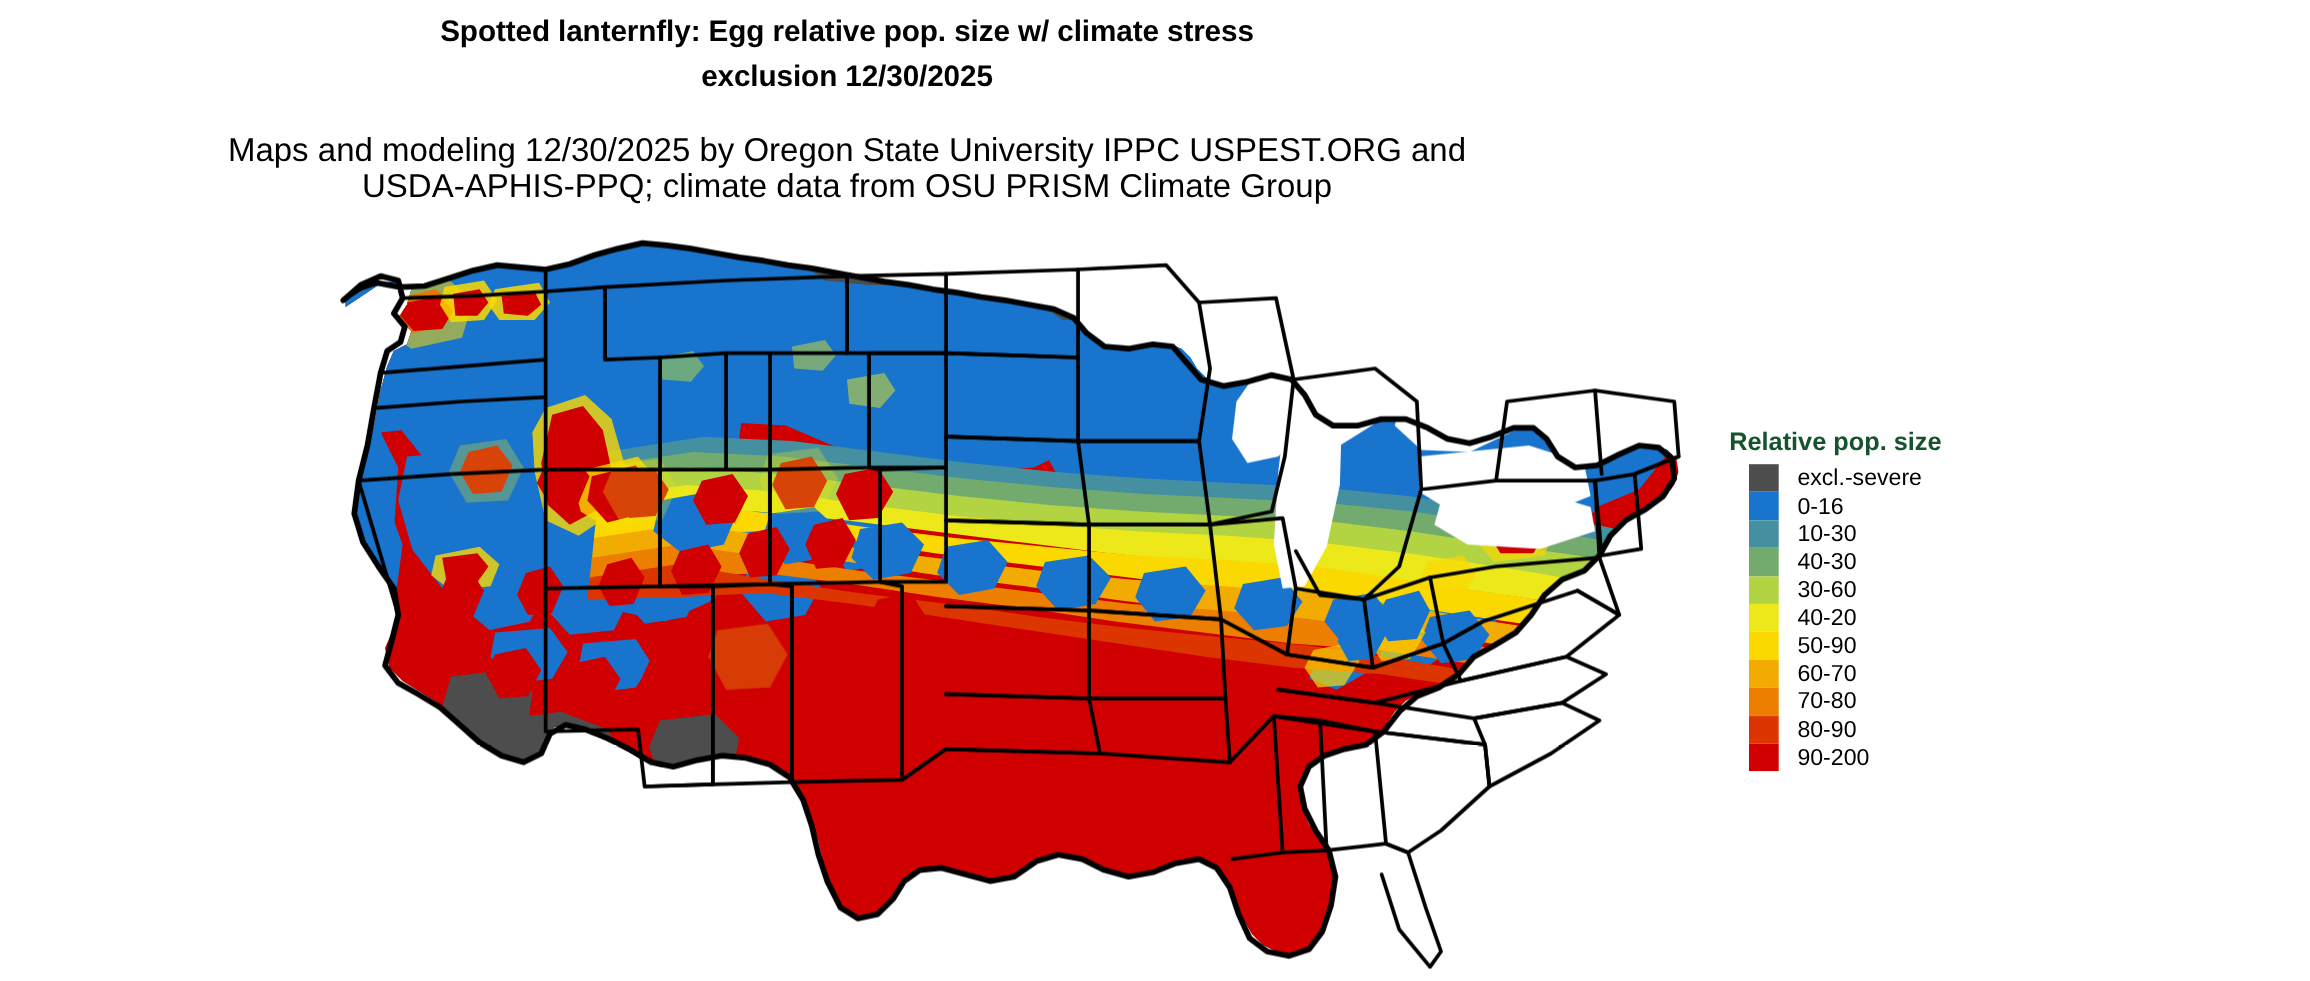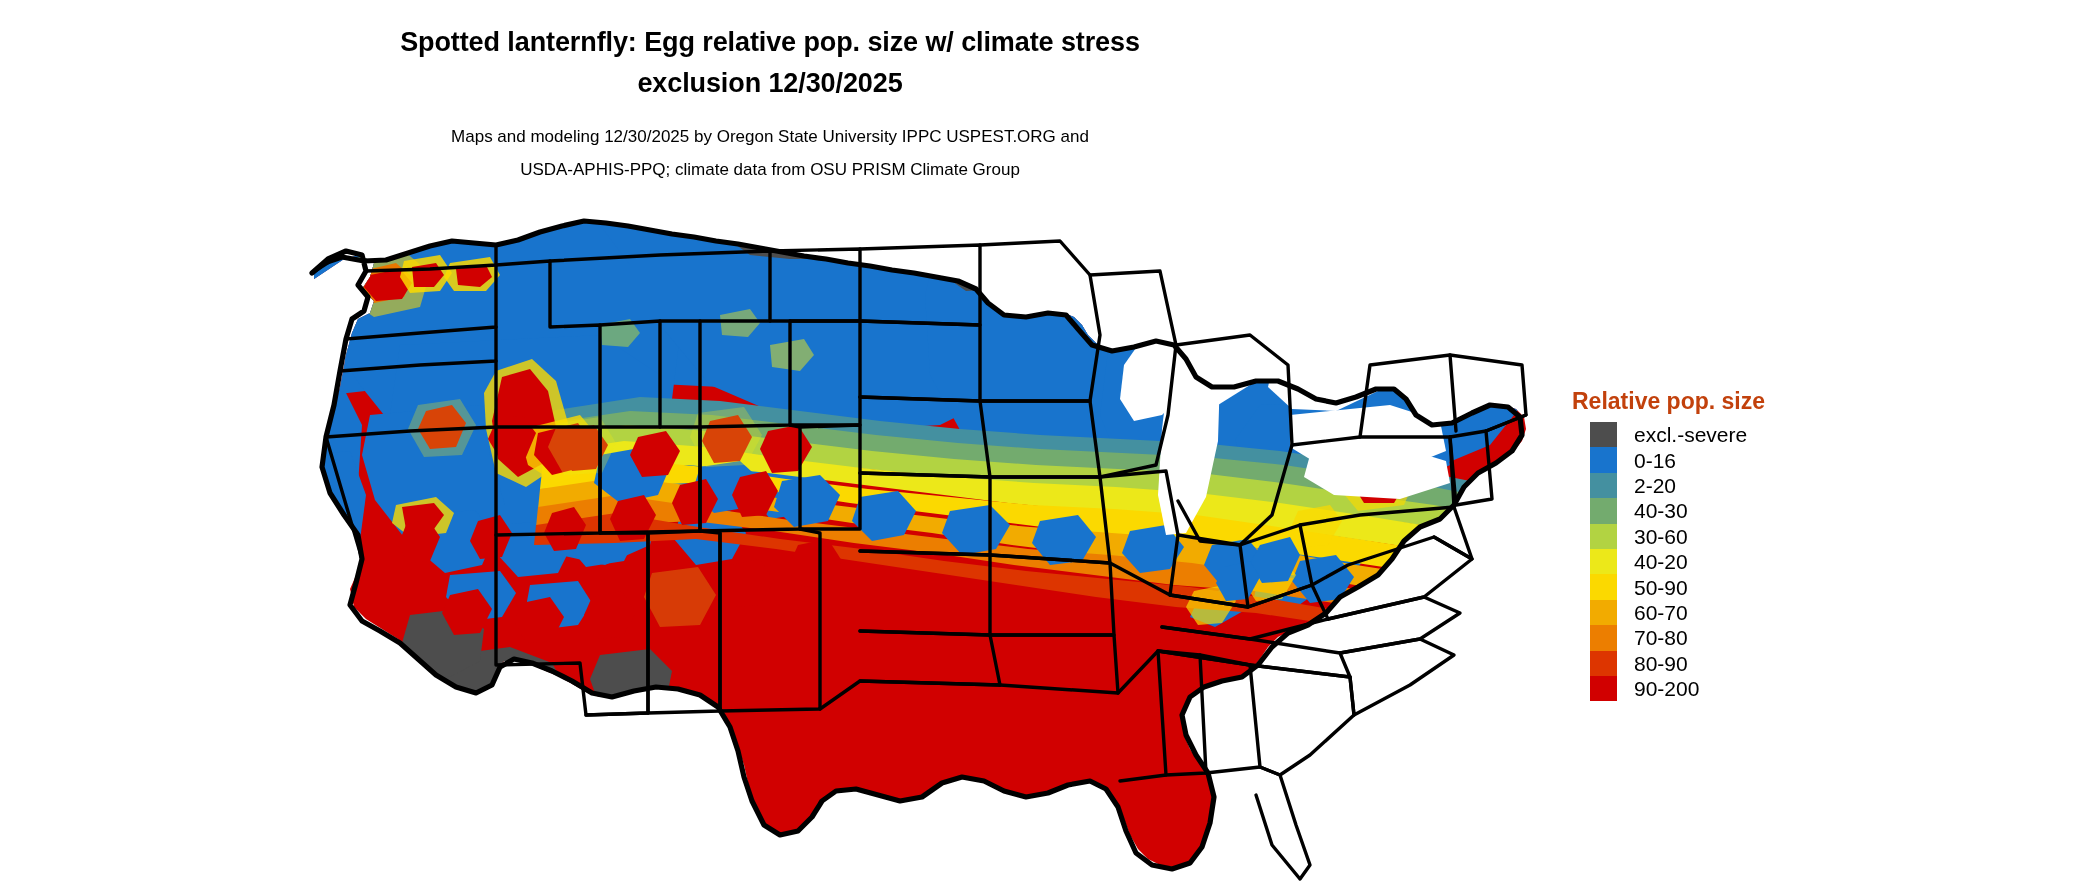--- a/index.html
+++ b/index.html
@@ -13,42 +13,42 @@
     position: relative;
     overflow: hidden;
     font-family: "Liberation Sans", sans-serif;
     -webkit-font-smoothing: antialiased;
   }
 
   
   #title-block {
     position: absolute;
     left: 0;
-    top: 22px;
+    top: 8px;
     width: 1540px;
     text-align: center;
   }
   #chart-title {
     font-family: "Liberation Sans", sans-serif;
     font-weight: bold;
     font-size: 27px;
     line-height: 41px;
     color: #000000;
     white-space: pre-line;
     letter-spacing: -0.1px;
   }
   #chart-subtitle {
     position: absolute;
     left: 0;
     top: 120px;
     width: 1540px;
     text-align: center;
     font-family: "Liberation Sans", sans-serif;
     font-weight: normal;
-    font-size: 17px;
+    font-size: 30px;
     line-height: 33px;
     color: #000000;
     white-space: pre-line;
   }
 
   
   #map-wrap {
     position: absolute;
     left: 300px;
     top: 215px;
@@ -65,21 +65,21 @@
   #legend {
     position: absolute;
     left: 1570px;
     top: 388px;
   }
   #legend-title {
     font-family: "Liberation Sans", sans-serif;
     font-weight: bold;
     font-size: 23px;
     line-height: 26px;
-    color: #c2410c;
+    color: #14532d;
     margin: 0 0 8px 2px;
     white-space: nowrap;
   }
   .legend-row {
     display: flex;
     align-items: center;
     height: 25.4px;
     padding-left: 20px;
   }
   .legend-swatch {
@@ -503,21 +503,21 @@
       <div class="legend-row">
         <div class="legend-swatch" style="background: rgb(77, 77, 77);"></div>
         <div class="legend-label">excl.-severe</div>
       </div>
       <div class="legend-row">
         <div class="legend-swatch" style="background: rgb(24, 116, 205);"></div>
         <div class="legend-label">0-16</div>
       </div>
       <div class="legend-row">
         <div class="legend-swatch" style="background: rgb(68, 144, 160);"></div>
-        <div class="legend-label">2-20</div>
+        <div class="legend-label">10-30</div>
       </div>
       <div class="legend-row">
         <div class="legend-swatch" style="background: rgb(115, 171, 110);"></div>
         <div class="legend-label">40-30</div>
       </div>
       <div class="legend-row">
         <div class="legend-swatch" style="background: rgb(178, 211, 66);"></div>
         <div class="legend-label">30-60</div>
       </div>
       <div class="legend-row">

